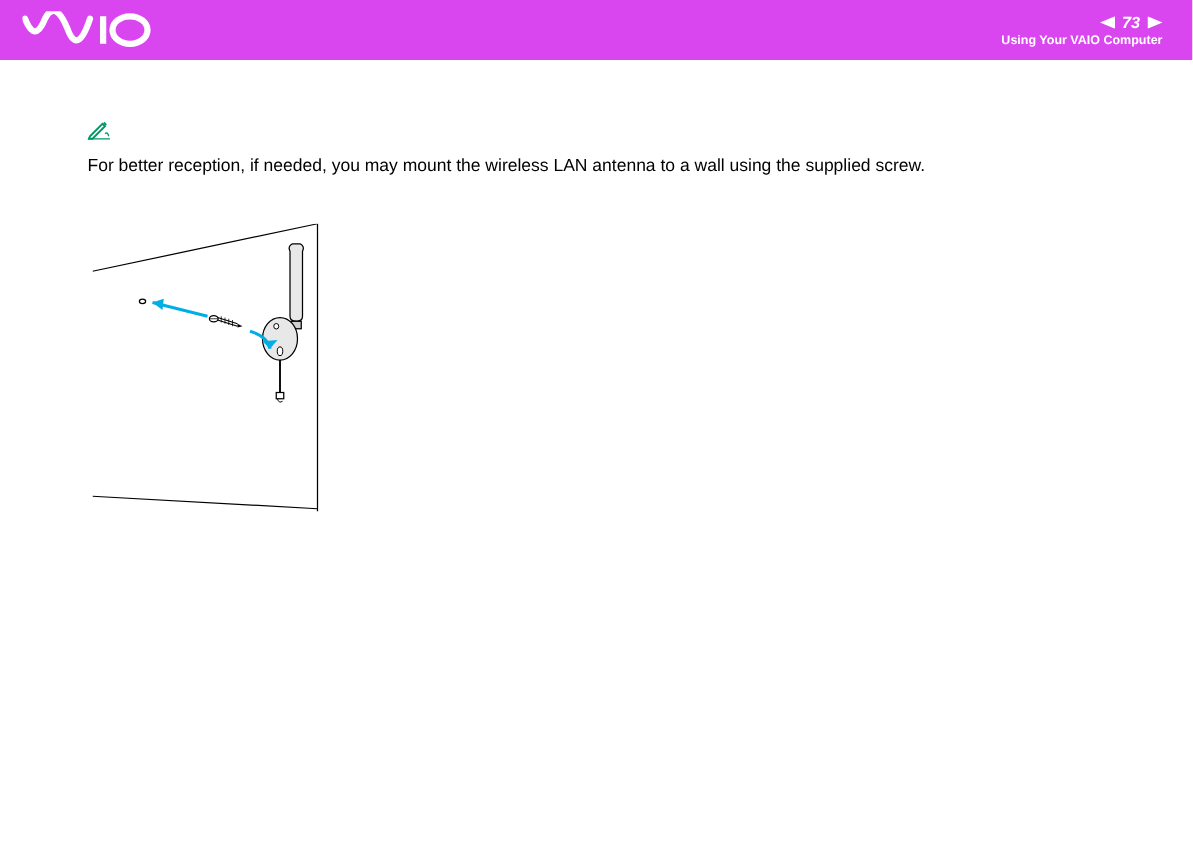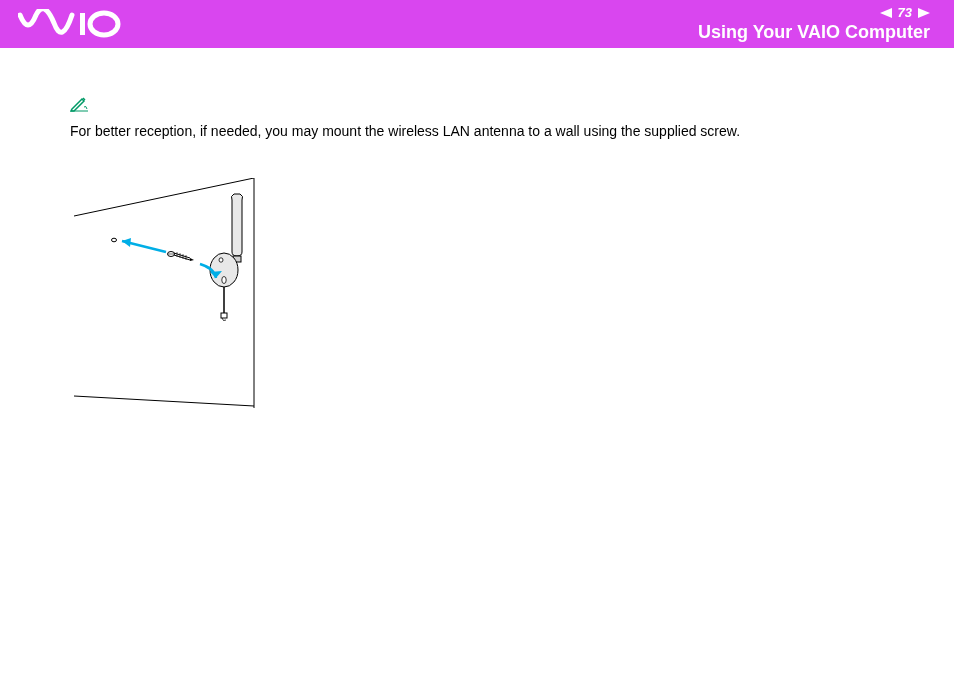--- a/index.html
+++ b/index.html
@@ -41,21 +41,21 @@
       font-size: 13px;
       font-weight: bold;
       font-style: italic;
     }
     .nav-arrow {
       cursor: pointer;
       display: inline-flex;
       align-items: center;
     }
     .section-title {
-      font-size: 18px;
+      font-size: 10px;
       font-weight: bold;
       margin-top: 2px;
     }
     .content {
       padding: 48px 70px 0 70px;
     }
     .note-icon {
       margin-bottom: 6px;
     }
     .body-text {

